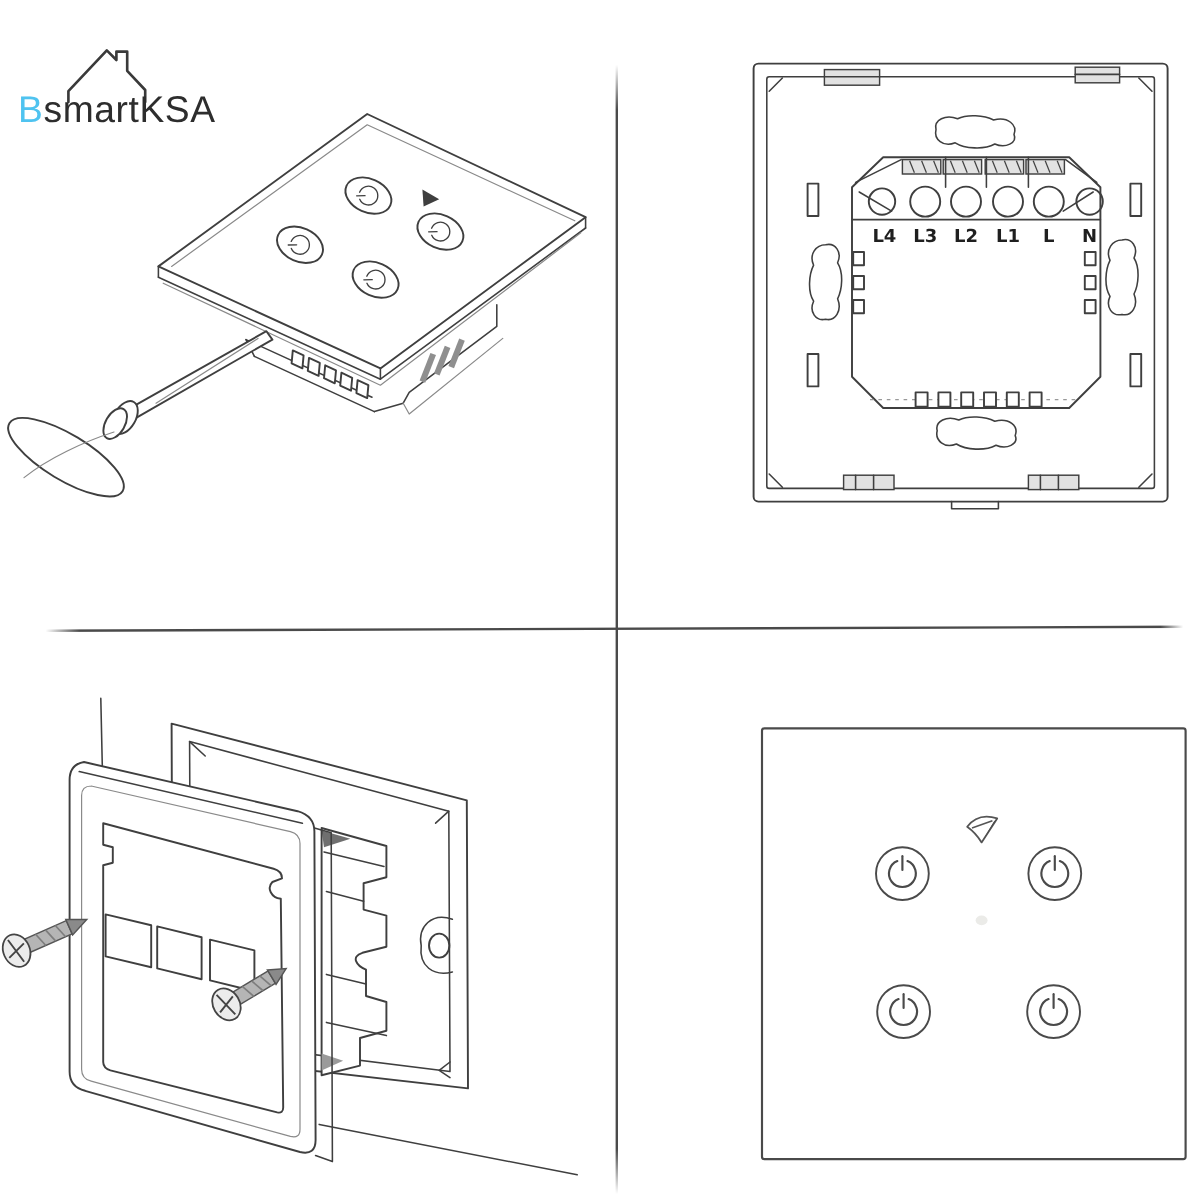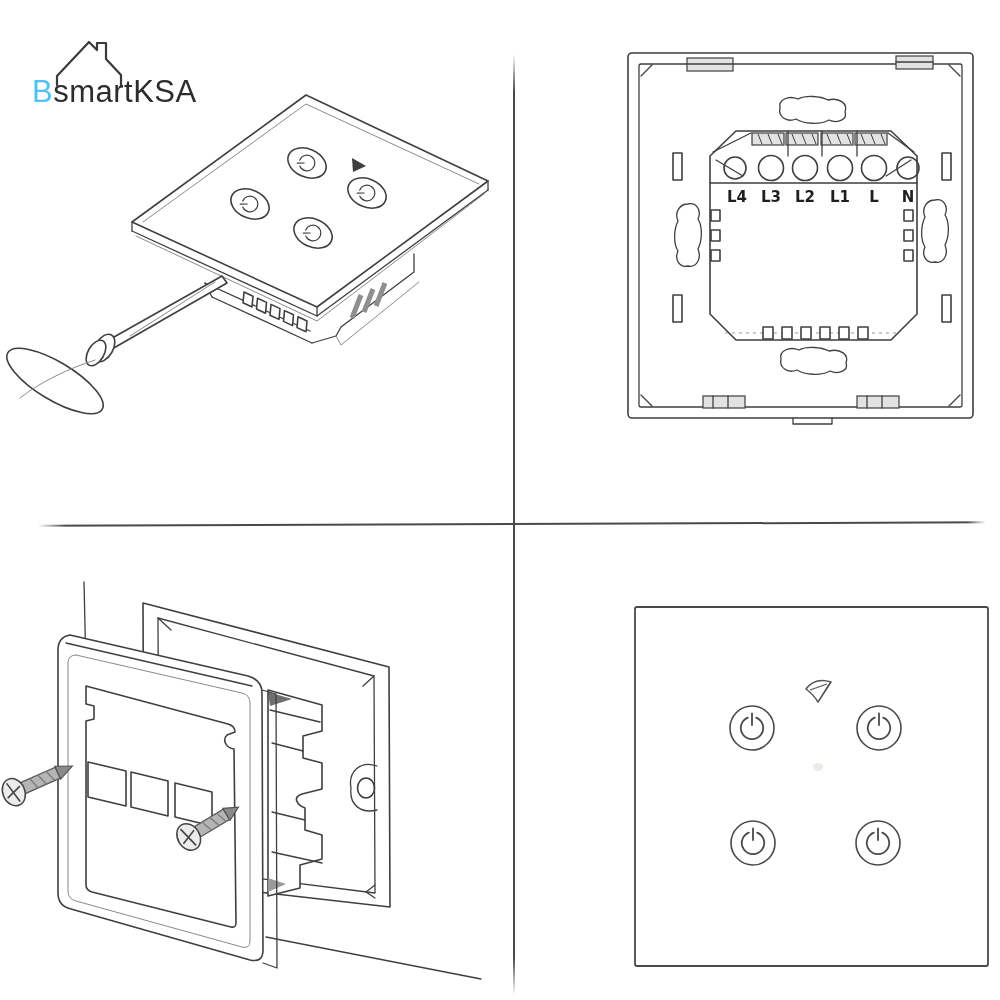--- a/index.html
+++ b/index.html
@@ -2,21 +2,21 @@
 <html><head>
 <meta charset="utf-8">
 <style>
   html,body{margin:0;padding:0;background:#fff;}
   #stage{position:relative;width:1000px;height:1000px;background:#ffffff;overflow:hidden;
          font-family:"Liberation Sans",sans-serif;}
   
   .logo{position:absolute;left:0;top:0;width:300px;height:130px;}
   .logo-house{position:absolute;left:46px;top:34px;}
   .logo-text{position:absolute;left:15px;top:74px;font-size:31px;font-weight:500;
-             letter-spacing:0.5px;color:#2d2d2d;white-space:nowrap;margin-left:17px;}
+             letter-spacing:0.5px;color:#2d2d2d;white-space:nowrap;}
   .logo-text .b{color:#4fc3f0;}
   
   .v-divider{position:absolute;left:513px;top:54px;width:2px;height:941px;
     background:linear-gradient(to bottom,rgba(74,74,74,0),#4a4a4a 4%,#4a4a4a 96%,rgba(74,74,74,0));}
   .h-divider{position:absolute;left:38px;top:523px;width:948px;height:2px;
     background:linear-gradient(to right,rgba(74,74,74,0),#4a4a4a 3%,#4a4a4a 98%,rgba(74,74,74,0));
     transform:rotate(-0.2deg);}
   .quad{position:absolute;width:500px;height:500px;}
   
   .ln{fill:none;stroke:#3f3f3f;stroke-width:1.6;stroke-linejoin:round;stroke-linecap:round;}

